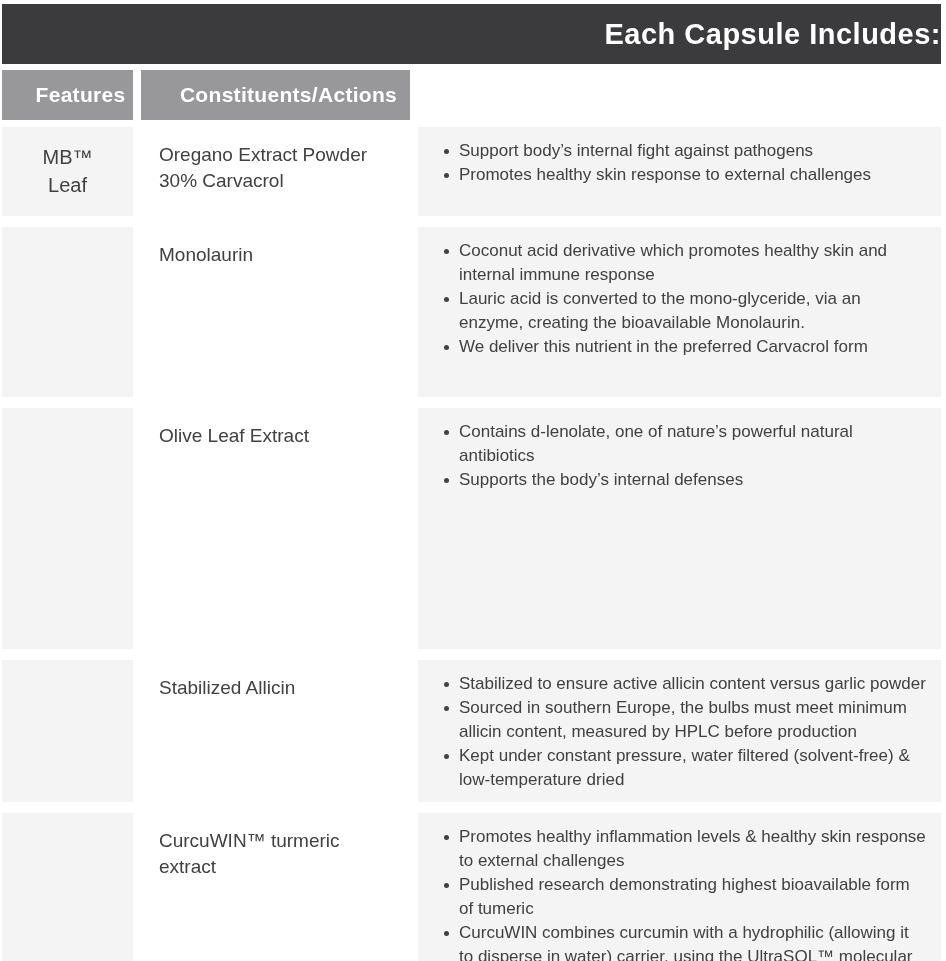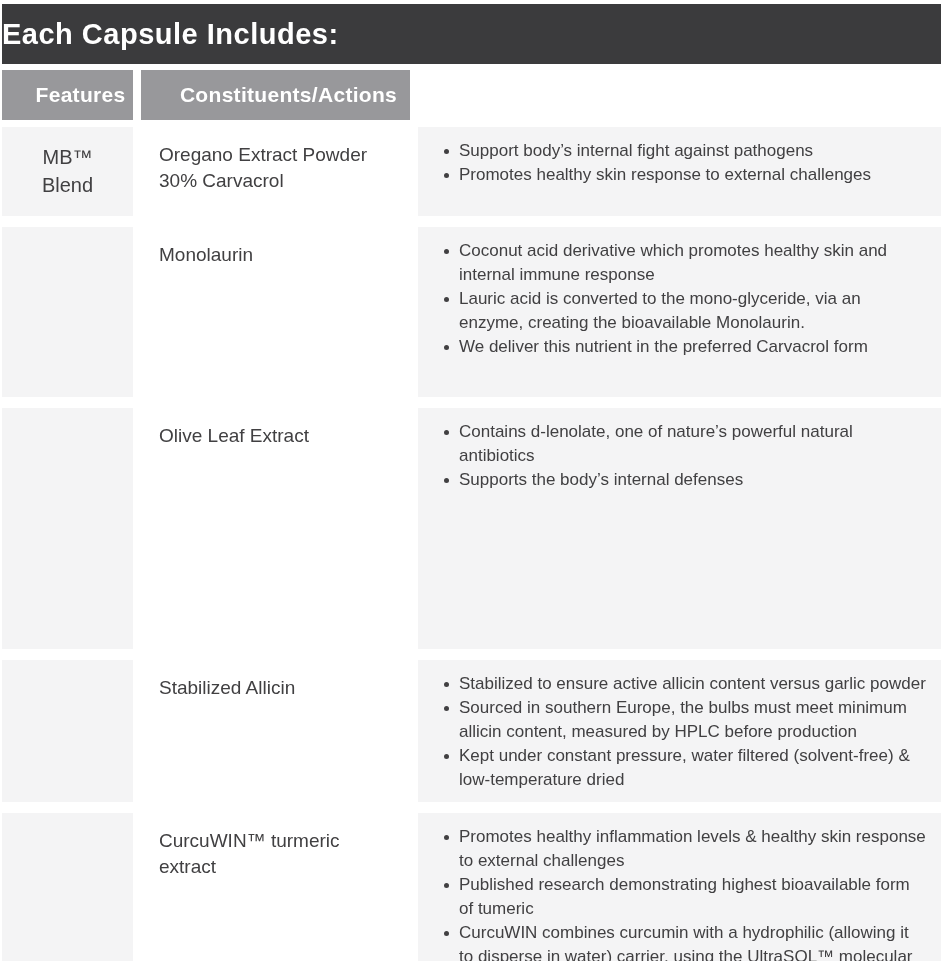--- a/index.html
+++ b/index.html
@@ -15,21 +15,21 @@
     background: #ffffff;
     font-family: "Liberation Sans", sans-serif;
     color: #414042;
     overflow: hidden;
   }
   .title-bar {
     height: 60px;
     background: #3b3b3d;
     display: flex;
     align-items: center;
-    justify-content: flex-start;
+    justify-content: flex-end;
     margin-bottom: 6px;
   }
   .title-bar .title-text {
     color: #ffffff;
     font-size: 29px;
     font-weight: bold;
     letter-spacing: 0.5px;
   }
   .grid {
     display: grid;
@@ -118,21 +118,21 @@
     <span class="title-text">Each Capsule Includes:</span>
   </div>
 
   <div class="grid col-headers">
     <div class="col-header">Features</div>
     <div class="col-header">Constituents/Actions</div>
   </div>
 
   <div class="grid row">
     <div class="cell cell-feature">
-      <span class="feature-text">MB™ Blend</span>
+      <span class="feature-text">MB™ Leaf</span>
     </div>
     <div class="cell cell-constituent">
       <span class="constituent-text">Oregano Extract Powder 30% Carvacrol</span>
     </div>
     <div class="cell cell-benefits">
       <ul>
         <li><span class="bullet-dot"></span><span>Support body’s internal fight against pathogens</span></li>
         <li><span class="bullet-dot"></span><span>Promotes healthy skin response to external challenges</span></li>
       </ul>
     </div>

